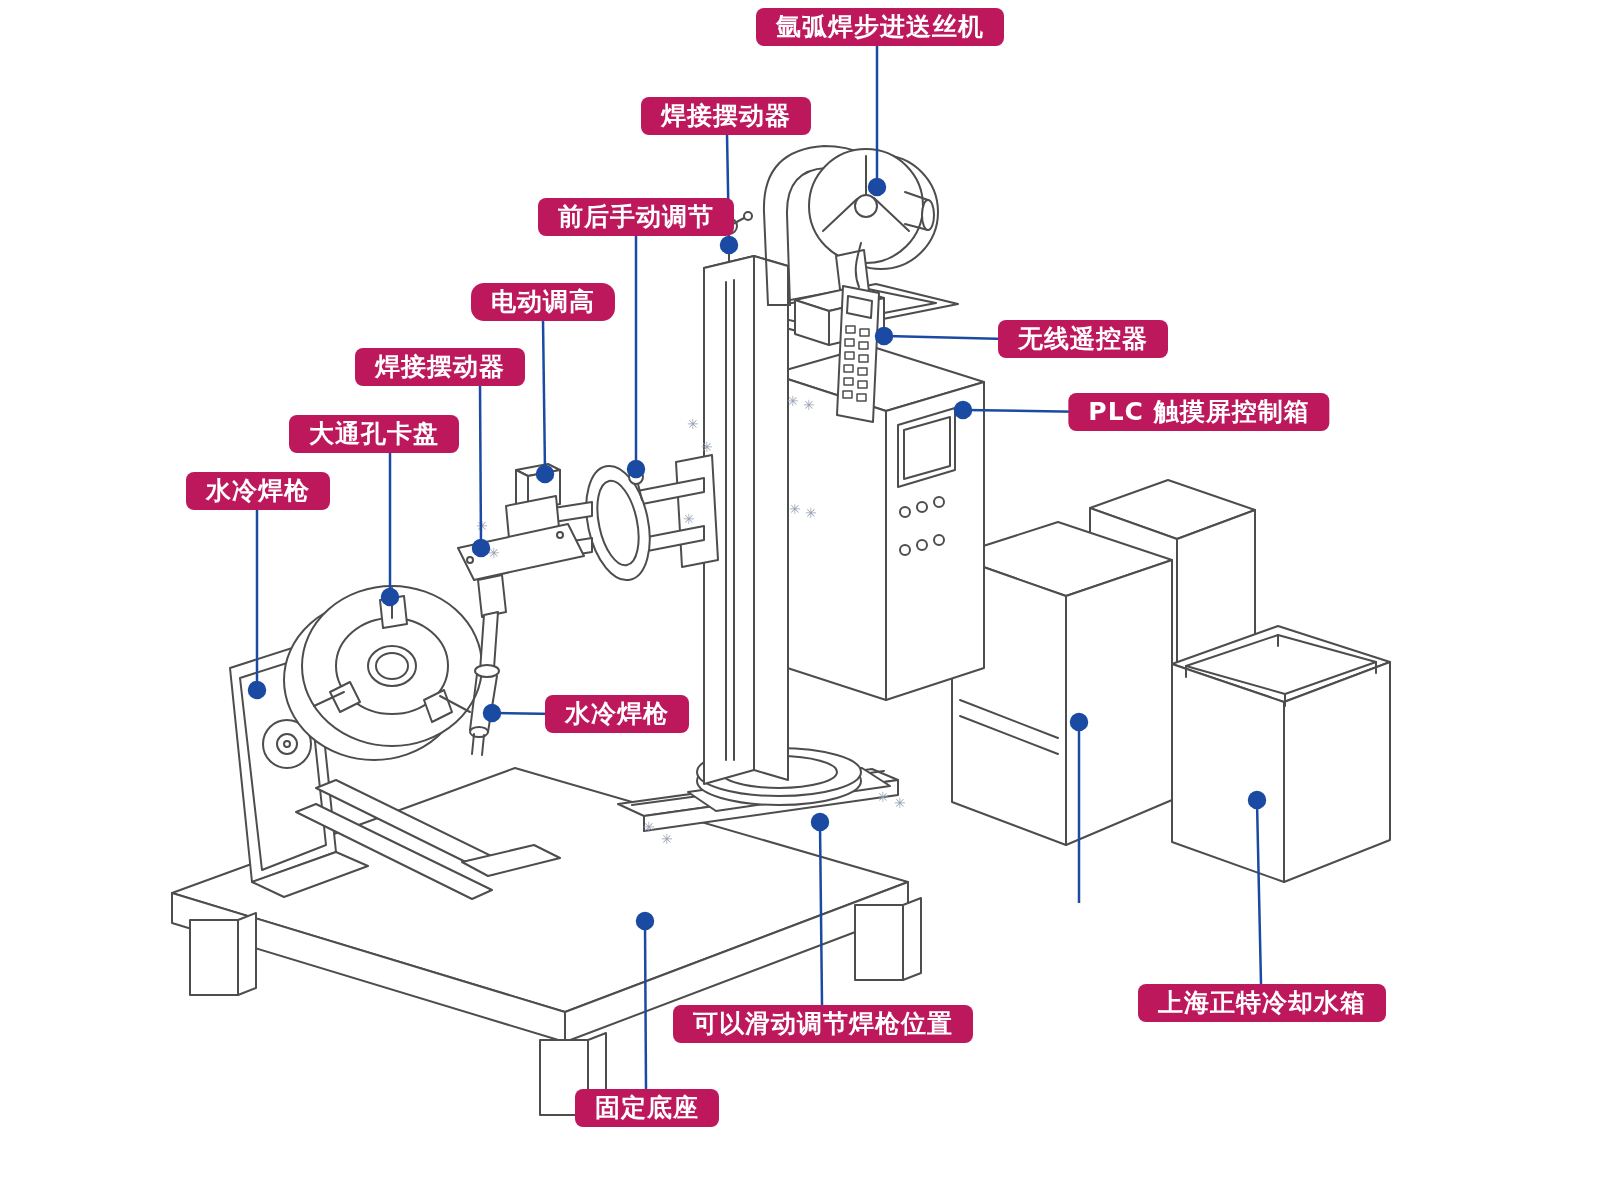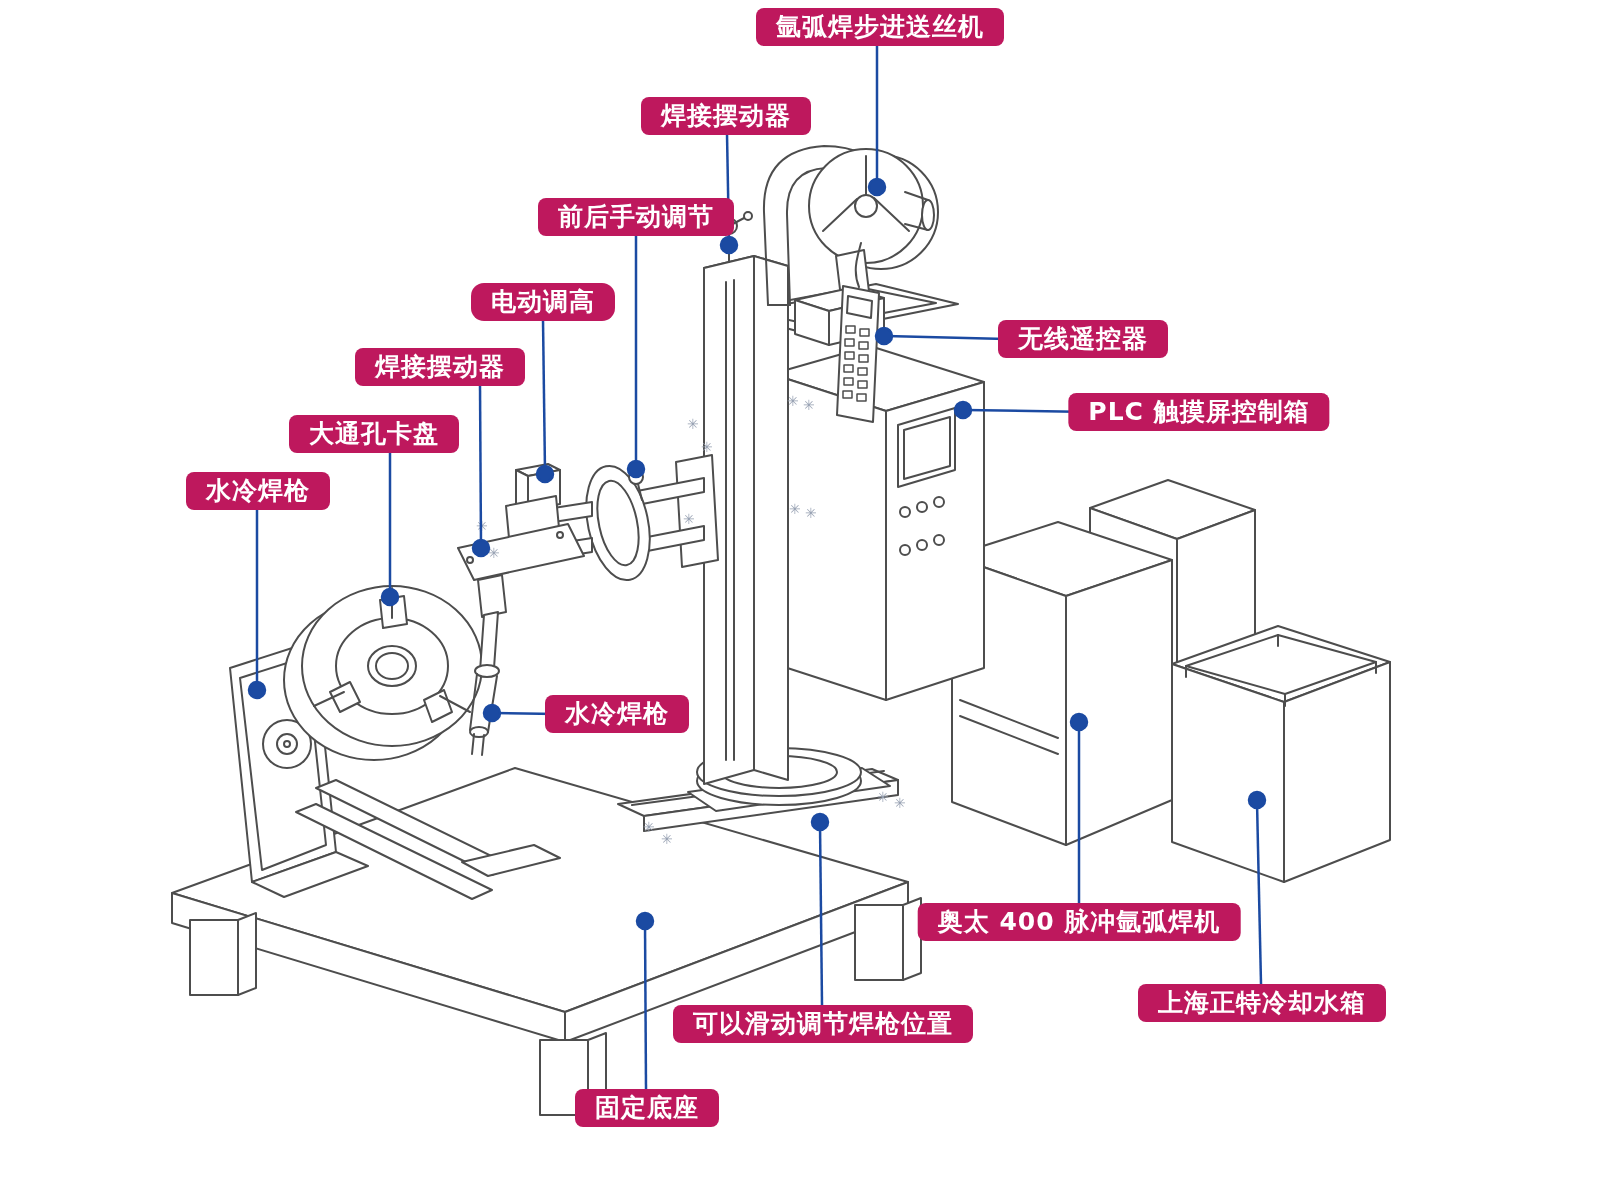--- a/index.html
+++ b/index.html
@@ -285,18 +285,17 @@
   <div class="label" style="left:880px;  top:27px;">氩弧焊步进送丝机</div>
   <div class="label" style="left:726px;  top:116px;">焊接摆动器</div>
   <div class="label" style="left:636px;  top:217px;text-align:center;">前后手动调节</div>
   <div class="label" style="left:543px;  top:302px;border-radius:13px;">电动调高</div>
   <div class="label" style="left:440px;  top:367px;">焊接摆动器</div>
   <div class="label" style="left:374px;  top:434px;">大通孔卡盘</div>
   <div class="label" style="left:258px;  top:491px;">水冷焊枪</div>
   <div class="label" style="left:1083px; top:339px;">无线遥控器</div>
   <div class="label" style="left:1199px; top:412px;text-align:right;">PLC 触摸屏控制箱</div>
   <div class="label" style="left:617px;  top:714px;">水冷焊枪</div>
-  <div class="label" style="left:1079px; top:922px;">奥太 400 脉冲氩弧焊机</div>
   <div class="label" style="left:1262px; top:1003px;">上海正特冷却水箱</div>
   <div class="label" style="left:823px;  top:1024px;">可以滑动调节焊枪位置</div>
   <div class="label" style="left:647px;  top:1108px;">固定底座</div>
 
 </div>
 
 </body></html>

